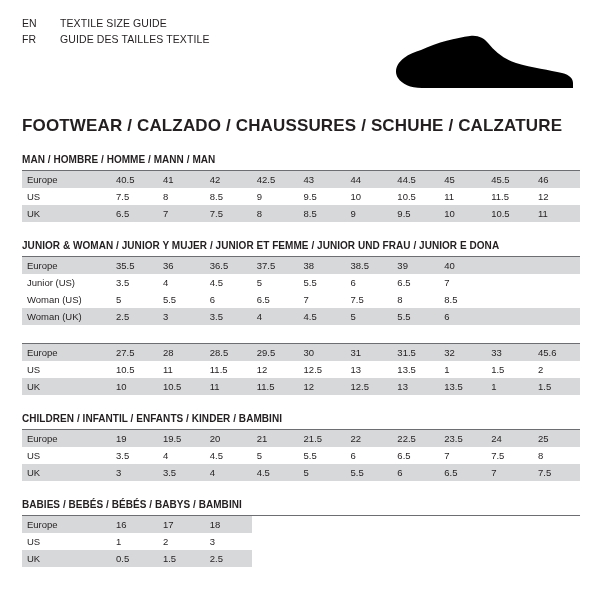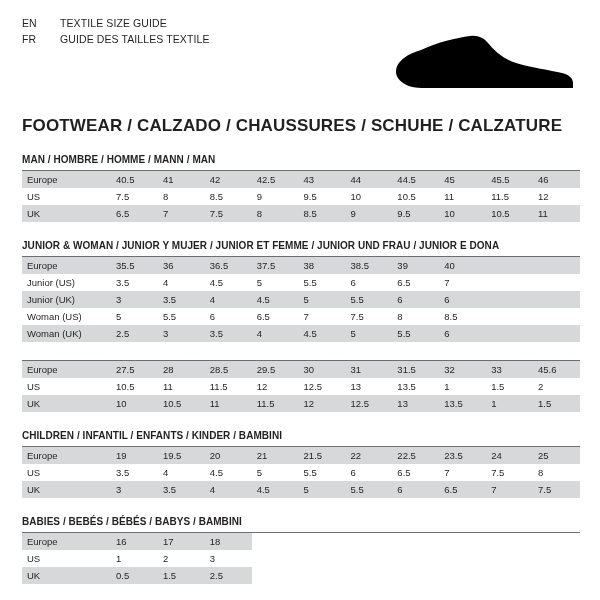--- a/index.html
+++ b/index.html
@@ -199,33 +199,20 @@
         <tr>
           <td class="rowlabel">Junior (US)</td>
           <td>3.5</td>
           <td>4</td>
           <td>4.5</td>
           <td>5</td>
           <td>5.5</td>
           <td>6</td>
           <td>6.5</td>
           <td>7</td>
-          <td></td>
-          <td></td>
-        </tr>
-        <tr class="shaded">
-          <td class="rowlabel">Junior (UK)</td>
-          <td>3</td>
-          <td>3.5</td>
-          <td>4</td>
-          <td>4.5</td>
-          <td>5</td>
-          <td>5.5</td>
-          <td>6</td>
-          <td>6</td>
           <td></td>
           <td></td>
         </tr>
         <tr>
           <td class="rowlabel">Woman (US)</td>
           <td>5</td>
           <td>5.5</td>
           <td>6</td>
           <td>6.5</td>
           <td>7</td>

